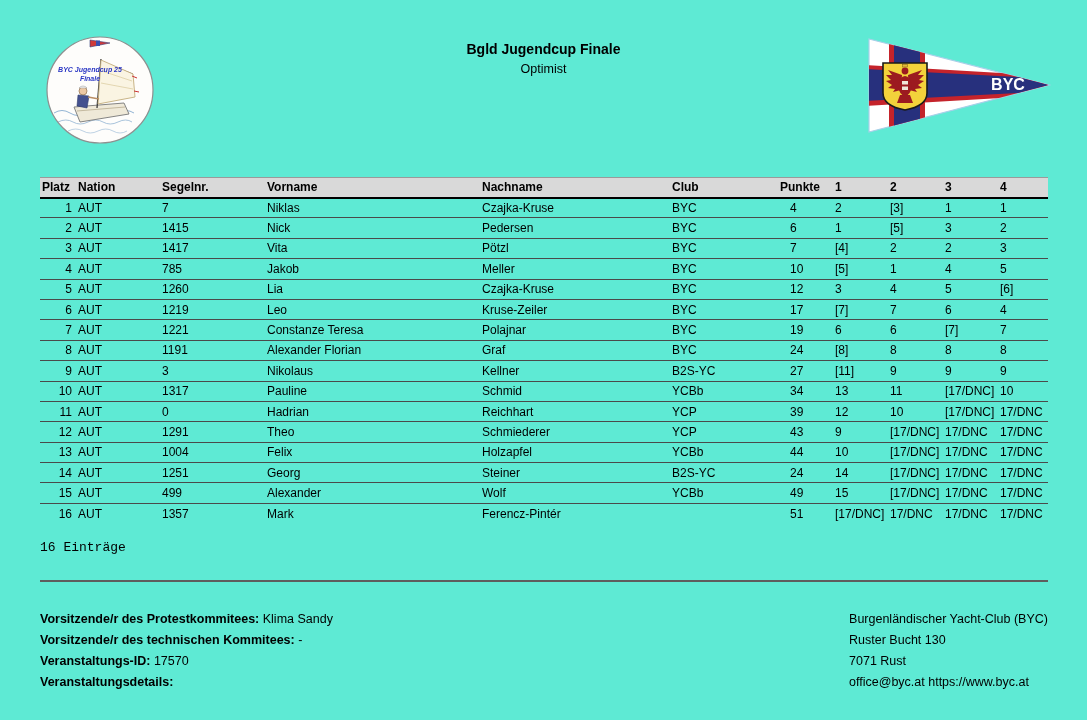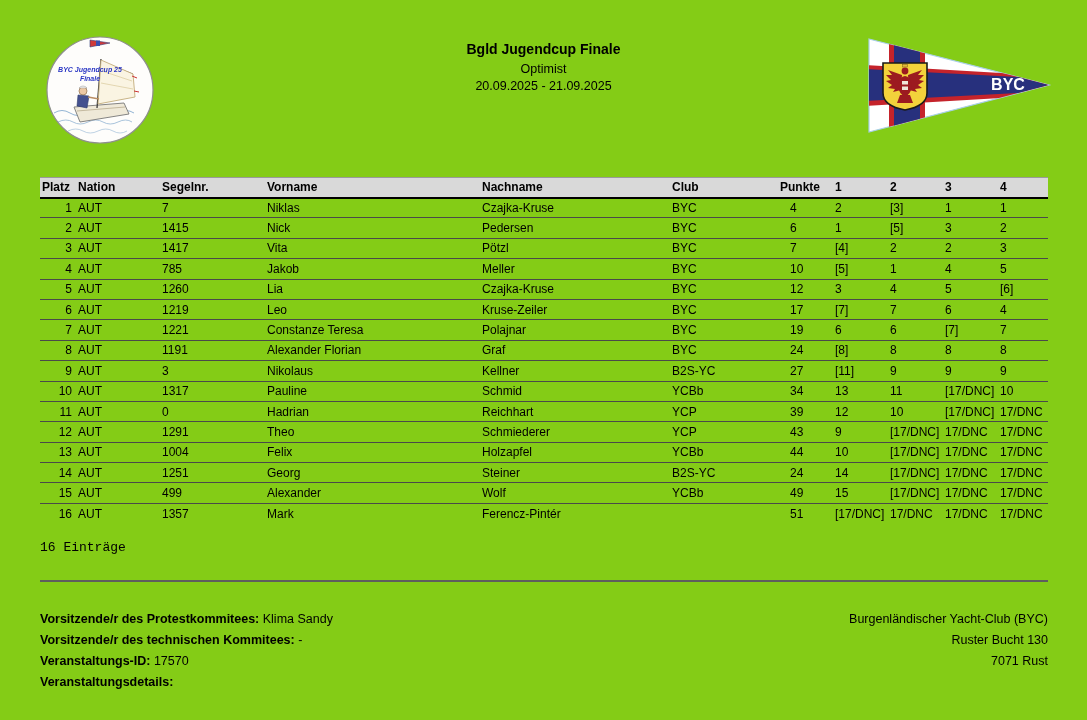--- a/index.html
+++ b/index.html
@@ -1,18 +1,18 @@
 <!DOCTYPE html>
 <html><head>
 <meta charset="utf-8">
 <style>
   * { margin:0; padding:0; box-sizing:border-box; }
   html,body { background:#ffffff; }
   .page {
-    position:relative; width:1087px; height:720px; background:#84cc16;
+    position:relative; width:1087px; height:720px; background:#5eead4;
     font-family:"Liberation Sans","DejaVu Sans",sans-serif; color:#000;
     overflow:hidden;
   }
 
   
   .logo-left { position:absolute; left:44px; top:33px; width:112px; height:114px; }
   .title-block { position:absolute; left:0; right:0; top:41px; text-align:center; }
   .title-block .t1 { font-size:14px; font-weight:bold; margin-bottom:4px; }
   .title-block .t2, .title-block .t3 { font-size:12.5px; line-height:17px; }
   .burgee { position:absolute; left:866px; top:37px; width:186px; height:98px; }
@@ -38,21 +38,21 @@
 
   .divider {
     position:absolute; left:40px; top:580px; width:1008px; height:2px;
     border-top:1.5px solid #5e5e5e; border-bottom:1.5px solid #5e5e5e; background:#e6e6e6;
   }
 
   
   .footer-left  { position:absolute; left:40px;  top:609px; font-size:12.5px; line-height:21px; }
   .footer-left .line b { font-weight:bold; }
   .footer-left .line.gap { }
-  .footer-right { position:absolute; right:39px; top:609px; font-size:12.5px; line-height:21px; text-align:right; }
+  .footer-right { position:absolute; right:39px; top:609px; font-size:12.5px; line-height:21px; text-align:left; }
 </style>
 </head>
 <body>
 
 <div class="page">
 
   <svg class="logo-left" viewBox="0 0 112 114">
     <circle cx="56" cy="57" r="53" fill="#fefdfb" stroke="#8f8f8f" stroke-width="1.2"></circle>
 
     <g>
@@ -88,21 +88,20 @@
 
     <g font-family="Liberation Sans, sans-serif" font-style="italic" font-weight="bold" fill="#2a36c4" text-anchor="middle">
       <text x="46" y="39" font-size="7">BYC Jugendcup 25</text>
       <text x="46" y="48" font-size="7">Finale</text>
     </g>
   </svg>
 
   <div class="title-block">
     <div class="t1">Bgld Jugendcup Finale</div>
     <div class="t2">Optimist</div>
-    <div class="t3">20.09.2025 - 21.09.2025</div>
   </div>
 
   <svg class="burgee" viewBox="0 0 186 98">
     <defs>
       <clipPath id="pennantClip">
           <polygon points="3,2 183,48 3,95"></polygon>
         </clipPath>
     </defs>
     <polygon points="3,2 183,48 3,95" fill="#ffffff" stroke="#a8cfe8" stroke-width="1.2"></polygon>
     <g clip-path="url(#pennantClip)">
@@ -381,15 +380,16 @@
   <div class="footer-left" id="footer-left">
       <div class="line"><b>Vorsitzende/r des Protestkommitees:</b><span> Klima Sandy</span></div>
       <div class="line"><b>Vorsitzende/r des technischen Kommitees:</b><span> -</span></div>
       <div class="line"><b>Veranstaltungs-ID:</b><span> 17570</span></div>
       <div class="line gap"><b>Veranstaltungsdetails:</b><span></span></div>
     </div>
   <div class="footer-right" id="footer-right">
       <div>Burgenländischer Yacht-Club (BYC)</div>
       <div>Ruster Bucht 130</div>
       <div>7071 Rust</div>
+      <div>office@byc.at https://www.byc.at</div>
     </div>
 
 </div>
 
 </body></html>

